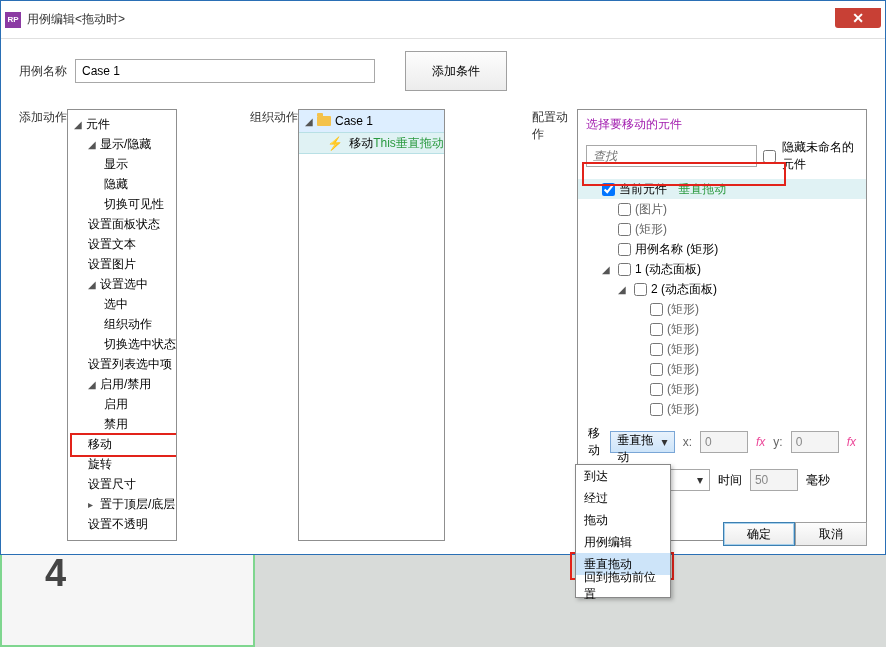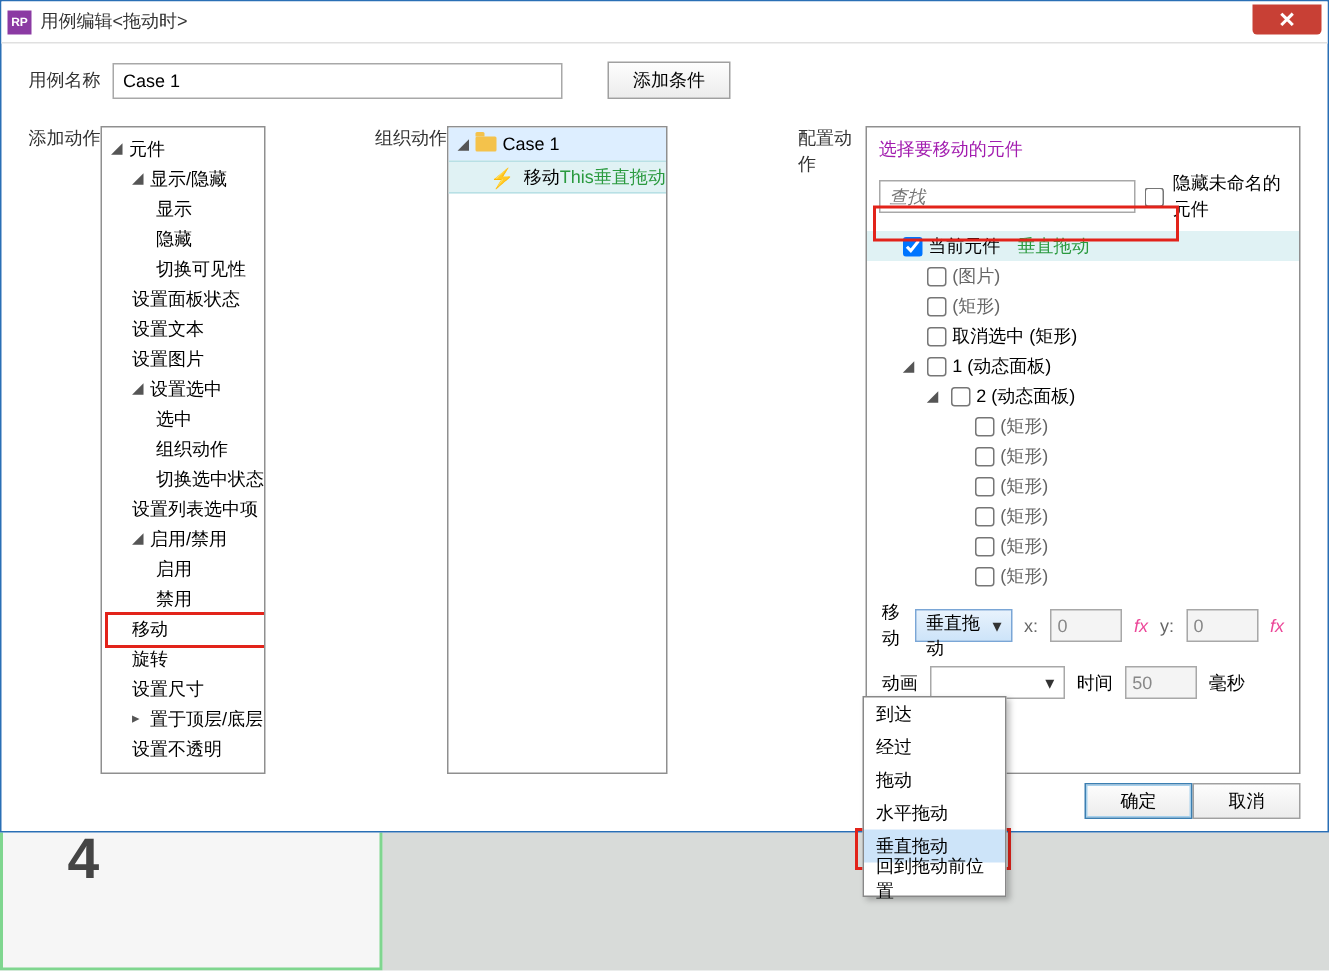--- a/index.html
+++ b/index.html
@@ -1,28 +1,28 @@
 <!DOCTYPE html>
 <html><head>
 <meta charset="utf-8">
 <style>
 *{box-sizing:border-box;margin:0;padding:0;font-family:"Microsoft YaHei",sans-serif;font-size:12px}
 body{background:#d8dbd9;width:886px;height:647px;position:relative;overflow:hidden}
 .bg-shape{position:absolute;bottom:0;left:0;width:255px;height:130px;background:#f6f6f6;border:2px solid #7fd68f}
 .bg-num{position:absolute;left:45px;bottom:52px;font-size:38px;font-weight:bold;color:#444}
 .dialog{position:absolute;top:0;left:0;width:886px;height:555px;background:#fff;border:1px solid #2a6fb5}
-.titlebar{height:28px;background:#fff;display:flex;align-items:center;padding:0 4px;border-bottom:1px solid #e0e0e0}
+.titlebar{height:38px;background:#fff;display:flex;align-items:center;padding:0 4px;border-bottom:1px solid #e0e0e0}
 .app-icon{width:16px;height:16px;background:#8b3aa3;display:flex;align-items:center;justify-content:center;color:#fff;font-size:8px;font-weight:bold;margin-right:6px}
 .title-text{flex:1;color:#333}
 .close-btn{width:46px;height:20px;background:#c84035;color:#fff;display:flex;align-items:center;justify-content:center;border-radius:0 0 3px 3px;margin-top:-4px;cursor:pointer;font-size:14px;font-weight:bold}
 .content{padding:12px 18px 0 18px}
 .top-row{display:flex;align-items:center;gap:8px;margin-bottom:18px}
 .label{color:#333}
 .case-input{width:300px;height:24px;border:1px solid #a8a8a8;padding:0 6px;background:#fff}
-.add-cond-btn{margin-left:22px;height:25px;padding:0 16px;background:linear-gradient(#fdfdfd,#ececec);border:1px solid #a0a0a0;cursor:pointer}
+.add-cond-btn{margin-left:22px;height:40px;padding:0 26px;background:linear-gradient(#fdfdfd,#ececec);border:1px solid #a0a0a0;cursor:pointer}
 .panels{display:flex;gap:18px}
 .panel{display:flex;flex-direction:row}
 .panel-label{color:#333;margin-bottom:6px}
 .panel-box{border:1px solid #8f8f8f;background:#fff;height:432px;overflow:hidden;position:relative}
 .scroll{overflow-y:auto;height:100%}
 .p1{width:213px}.p2{width:264px}.p3{flex:1}
 .tree{padding:4px 0}
 .tree-item{display:flex;align-items:center;height:20px;padding-left:6px;cursor:pointer;white-space:nowrap}
 .arrow{width:12px;display:inline-block;color:#555;font-size:10px}
 .indent1{padding-left:20px}.indent2{padding-left:36px}
@@ -202,21 +202,21 @@
                   <span class="darkgrey">(图片)</span>
                 </div>
               <div class="wrow wi1">
                   <span style="width:12px"></span>
                   <input type="checkbox" class="cb" style="">
                   <span class="darkgrey">(矩形)</span>
                 </div>
               <div class="wrow wi1">
                   <span style="width:12px"></span>
                   <input type="checkbox" class="cb" style="">
-                  <span>取消选中 (矩形)</span>
+                  <span>用例名称 (矩形)</span>
                 </div>
               <div class="wrow wi1">
                   <span class="arrow">◢</span>
                   <input type="checkbox" class="cb" style="">
                   <span>1 (动态面板)</span>
                 </div>
               <div class="wrow wi3">
                   <span class="arrow">◢</span>
                   <input type="checkbox" class="cb" style="">
                   <span>2 (动态面板)</span>
@@ -284,17 +284,17 @@
   <div class="footer">
     <div class="btn primary">确定</div>
     <div class="btn">取消</div>
   </div>
 </div>
 
 <div class="dropdown">
   <div class="dd-item">到达</div>
   <div class="dd-item">经过</div>
   <div class="dd-item">拖动</div>
-  <div class="dd-item">水平拖动</div>
+  <div class="dd-item">用例编辑</div>
   <div class="dd-item on">垂直拖动</div>
   <div class="dd-item">回到拖动前位置</div>
 </div>
 <div class="hl-red" style="top:552px;left:570px;width:104px;height:28px;position:absolute;border:2px solid #e2231a"></div>
 
 </body></html>

